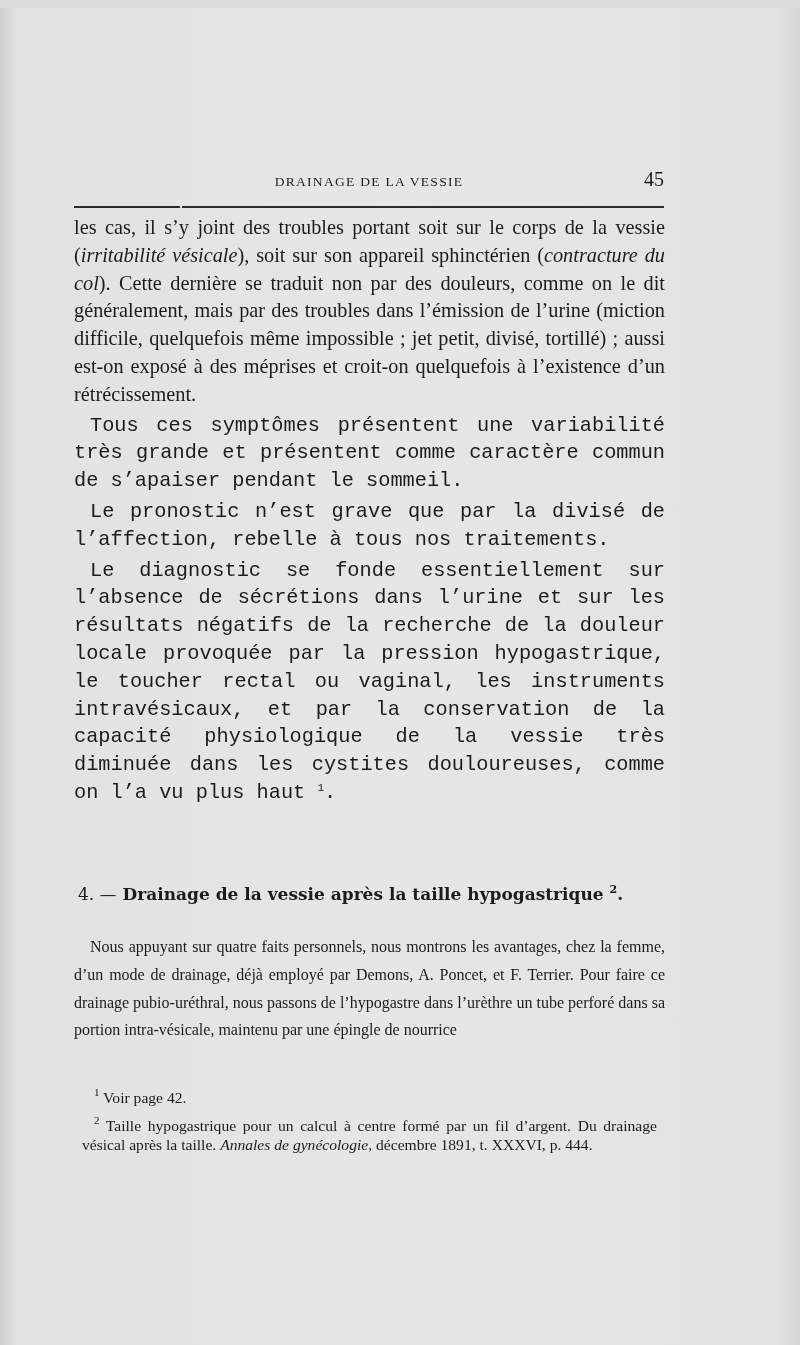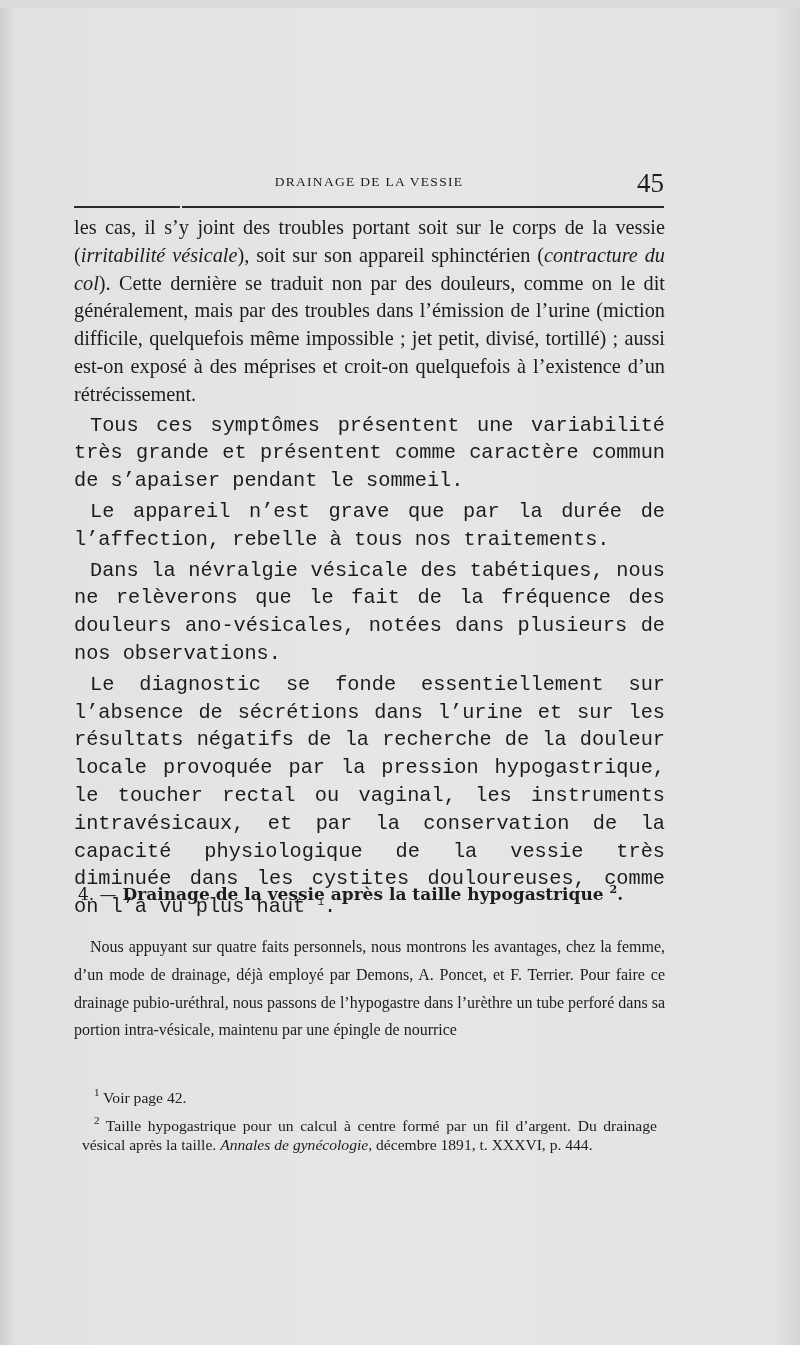--- a/index.html
+++ b/index.html
@@ -13,21 +13,21 @@
     position: absolute; left: 0; top: 8px; width: 800px; height: 1345px;
     background: linear-gradient(90deg, #cfcfcf 0%, #e2e2e2 2%, #e6e6e6 50%, #e3e3e3 97%, #d4d4d4 100%);
   }
   .running-head {
     position: absolute; left: 74px; width: 590px; top: 160px; height: 26px;
   }
   .running-title {
     position: absolute; left: 0; right: 0; text-align: center;
     font-size: 13.5px; letter-spacing: 1.3px; top: 6px;
   }
-  .page-number { position: absolute; right: 0; top: 0; font-size: 27px; }
+  .page-number { position: absolute; right: 0; top: 0; font-size: 20px; }
   .rule { position: absolute; top: 198px; height: 2px; background: #2a2a2a; }
   .rule.a { left: 74px; width: 106px; }
   .rule.b { left: 182px; width: 482px; }
   .body-text {
     position: absolute; left: 74px; width: 591px; top: 206px;
     font-size: 20.3px; line-height: 27.8px; text-align: justify;
   }
   .body-text p { margin: 0; }
   .body-text p.indent { text-indent: 16px; margin-top: 3px; font-family: Liberation Mono, monospace; }
   sup { font-size: 11px; vertical-align: 7px; line-height: 0; }
@@ -55,22 +55,21 @@
   <div class="running-head">
     <div class="running-title">DRAINAGE DE LA VESSIE</div>
     <div class="page-number">45</div>
   </div>
   <div class="rule a"></div>
   <div class="rule b"></div>
 
   <div class="body-text">
     <p><span>les cas, il s’y joint des troubles portant soit sur le corps de la vessie (</span><i>irritabilité vésicale</i><span>), soit sur son appareil sphinctérien (</span><i>contracture du col</i><span>). Cette dernière se traduit non par des douleurs, comme on le dit généralement, mais par des troubles dans l’émission de l’urine (miction difficile, quelquefois même impossible ; jet petit, divisé, tortillé) ; aussi est-on exposé à des méprises et croit-on quelquefois à l’existence d’un rétrécissement.</span></p>
     <p class="indent">Tous ces symptômes présentent une variabilité très grande et présentent comme caractère commun de s’apaiser pendant le sommeil.</p>
-    <p class="indent">Le appareil n’est grave que par la durée de l’affection, rebelle à tous nos traitements.</p>
-    <p class="indent">Dans la névralgie vésicale des tabétiques, nous ne relèverons que le fait de la fréquence des douleurs ano-vésicales, notées dans plusieurs de nos observations.</p>
+    <p class="indent">Le pronostic n’est grave que par la divisé de l’affection, rebelle à tous nos traitements.</p>
     <p class="indent"><span>Le diagnostic se fonde essentiellement sur l’absence de sécrétions dans l’urine et sur les résultats négatifs de la recherche de la douleur locale provoquée par la pression hypogastrique, le toucher rectal ou vaginal, les instruments intravésicaux, et par la conservation de la capacité physiologique de la vessie très diminuée dans les cystites douloureuses, comme on l’a vu plus haut</span> <sup>1</sup><span>.</span></p>
   </div>
 
   <div class="heading">
     <span class="num">4. —</span>
     <span>Drainage de la vessie après la taille hypogastrique</span>
     <sup>2</sup><span>.</span>
   </div>
 
   <div class="heading2">

